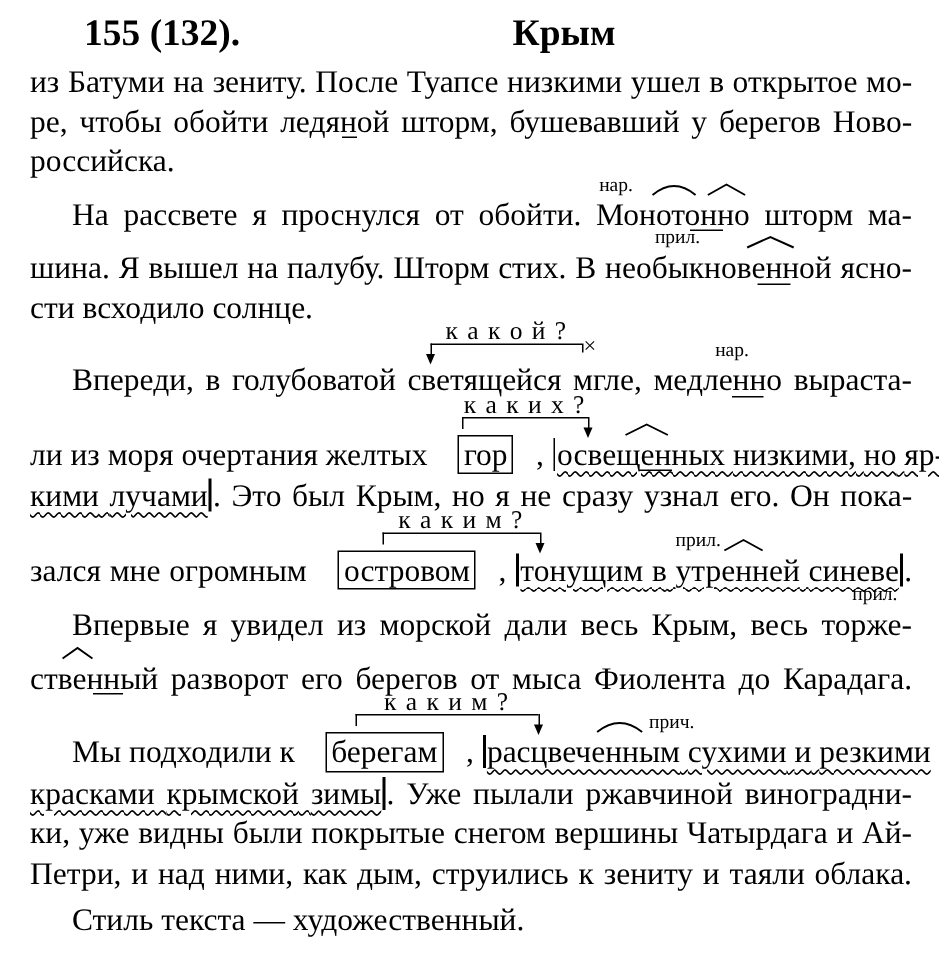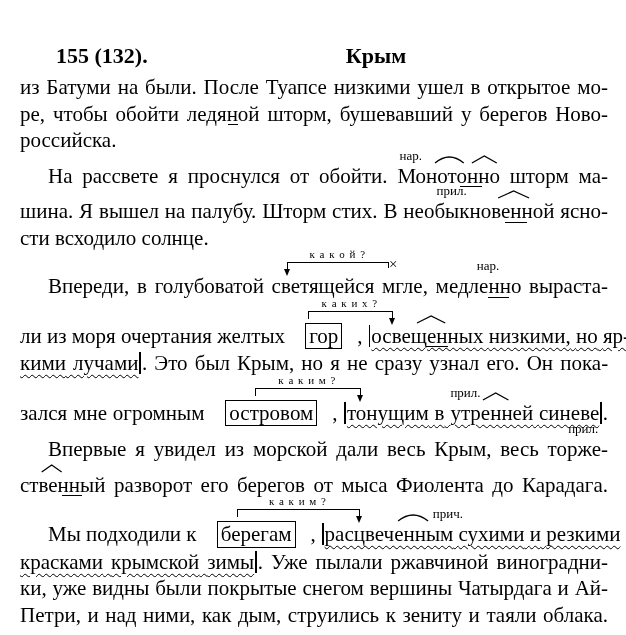--- a/index.html
+++ b/index.html
@@ -1,19 +1,19 @@
 <!DOCTYPE html>
 <html><head>
 <meta charset="utf-8">
 <style>
   html,body{margin:0;padding:0;background:#ffffff;}
   body{width:626px;height:635px;overflow:hidden;color:#000;
        font-family:"Liberation Serif","DejaVu Serif",serif;}
   .page{padding:10px 18px 0 20px;}
-  .header{position:relative;height:30px;font-weight:bold;font-size:22px;line-height:26px;margin-top:33px;}
+  .header{position:relative;height:30px;font-weight:bold;font-size:25px;line-height:26px;}
   .hnum{margin-left:36px;}
   .htitle{position:absolute;left:50%;transform:translateX(-50%);margin-left:62px;}
   #text{width:588px;}
   .line{position:relative;font-size:21px;line-height:24.5px;white-space:nowrap;padding-top:2px;}
   .line.j{text-align:justify;text-align-last:justify;}
   .line.ind{padding-left:28px;}
   .line.padL{padding-top:11px;}
   .line.padQ{padding-top:24px;}
   .line.mt{margin-top:5px;}
   .tokb{display:inline-block;position:relative;}
@@ -22,34 +22,34 @@
         vertical-align:-4px;margin:0 1px;}
   .wg{text-decoration-line:underline;text-decoration-style:wavy;
       text-decoration-thickness:1px;text-underline-offset:4px;}
   .mark-u{position:absolute;height:0;border-top:1.7px solid #000;bottom:1px;}
   .mk{position:absolute;top:-9px;height:9px;}
   .mlabel{position:absolute;top:-15px;font-size:13px;line-height:13px;white-space:nowrap;
           letter-spacing:0;}
   .qh{position:absolute;height:0;border-top:1.5px solid #000;}
   .qv{position:absolute;width:0;border-left:1.5px solid #000;}
   .qah{position:absolute;width:0;height:0;border:3.5px solid transparent;border-top:7px solid #000;}
-  .qtext{position:absolute;font-size:11px;line-height:14px;letter-spacing:1px;
+  .qtext{position:absolute;font-size:17px;line-height:14px;letter-spacing:1px;
          white-space:nowrap;transform:translateX(-50%);}
   .qx{position:absolute;font-size:15px;line-height:15px;}
 </style>
 </head>
 <body>
 
 <div class="page">
   <div class="header">
     <span class="hnum">155 (132).</span>
     <span class="htitle">Крым</span>
   </div>
   <div id="text">
-      <div class="line j"><span class="tok">из</span> <span class="tok">Батуми</span> <span class="tok">на</span> <span class="tok">были.</span> <span class="tok">После</span> <span class="tok">Туапсе</span> <span class="tok">низкими</span> <span class="tok">ушел</span> <span class="tok">в</span> <span class="tok">открытое</span> <span class="tok">мо-</span></div>
+      <div class="line j"><span class="tok">из</span> <span class="tok">Батуми</span> <span class="tok">на</span> <span class="tok">зениту.</span> <span class="tok">После</span> <span class="tok">Туапсе</span> <span class="tok">низкими</span> <span class="tok">ушел</span> <span class="tok">в</span> <span class="tok">открытое</span> <span class="tok">мо-</span></div>
       <div class="line j"><span class="tok">ре,</span> <span class="tok">чтобы</span> <span class="tok">обойти</span> <span class="tokb">ледяной<span class="mark-u" style="left: 57%; width: 13%;"></span></span> <span class="tok">шторм,</span> <span class="tok">бушевавший</span> <span class="tok">у</span> <span class="tok">берегов</span> <span class="tok">Ново-</span></div>
       <div class="line"><span class="tok">российска.</span></div>
       <div class="line j ind padL"><span class="tok">На</span> <span class="tok">рассвете</span> <span class="tok">я</span> <span class="tok">проснулся</span> <span class="tok">от</span> <span class="tok">обойти.</span> <span class="tokb">Монотонно<svg class="mk" viewBox="0 0 30 9" preserveAspectRatio="none" style="left: 36%; width: 30%;">
             <path d="M1,8 Q15,-4 29,8" fill="none" stroke="#000" stroke-width="1.3" vector-effect="non-scaling-stroke"></path>
           </svg><svg class="mk" viewBox="0 0 30 9" preserveAspectRatio="none" style="left: 72%; width: 26%;">
             <polyline points="1,8 15,1 29,8" fill="none" stroke="#000" stroke-width="1.3" vector-effect="non-scaling-stroke"></polyline>
           </svg><span class="mark-u" style="left: 61%; width: 22%;"></span><span class="mlabel" style="left: 2%;">нар.</span></span> <span class="tok">шторм</span> <span class="tok">ма-</span></div>
       <div class="line j padL"><span class="tok">шина.</span> <span class="tok">Я</span> <span class="tok">вышел</span> <span class="tok">на</span> <span class="tok">палубу.</span> <span class="tok">Шторм</span> <span class="tok">стих.</span> <span class="tok">В</span> <span class="tokb">необыкновенной<svg class="mk" viewBox="0 0 30 9" preserveAspectRatio="none" style="left: 62%; width: 22%;">
             <polyline points="1,8 15,1 29,8" fill="none" stroke="#000" stroke-width="1.3" vector-effect="non-scaling-stroke"></polyline>
           </svg><span class="mark-u" style="left: 67%; width: 15%;"></span><span class="mlabel" style="left: 22%;">прил.</span></span> <span class="tok">ясно-</span></div>

